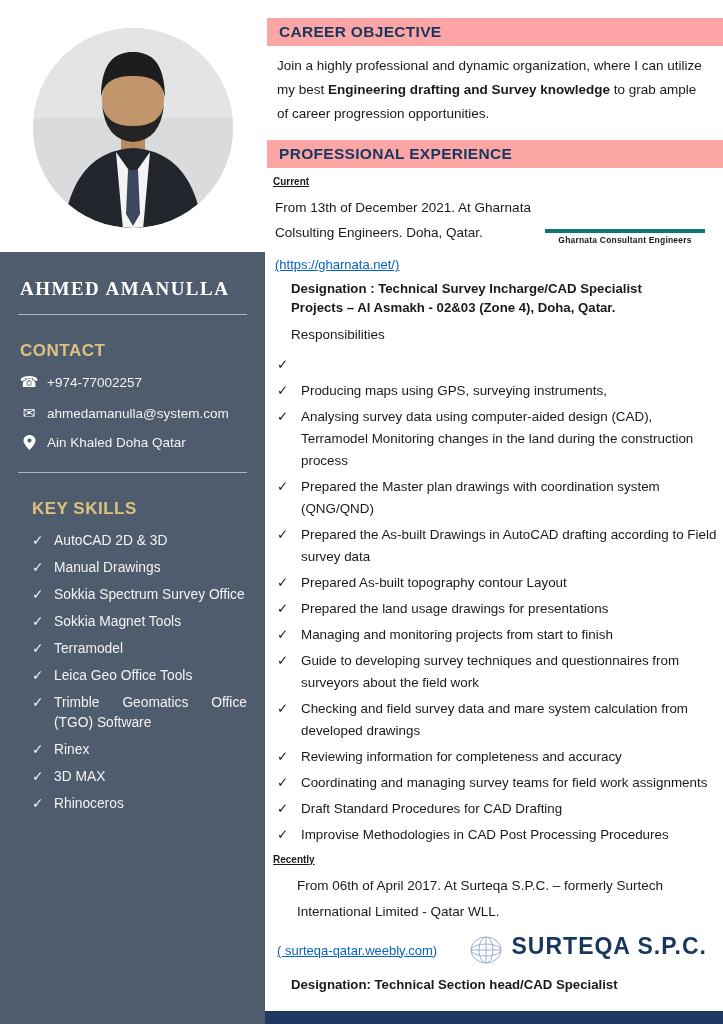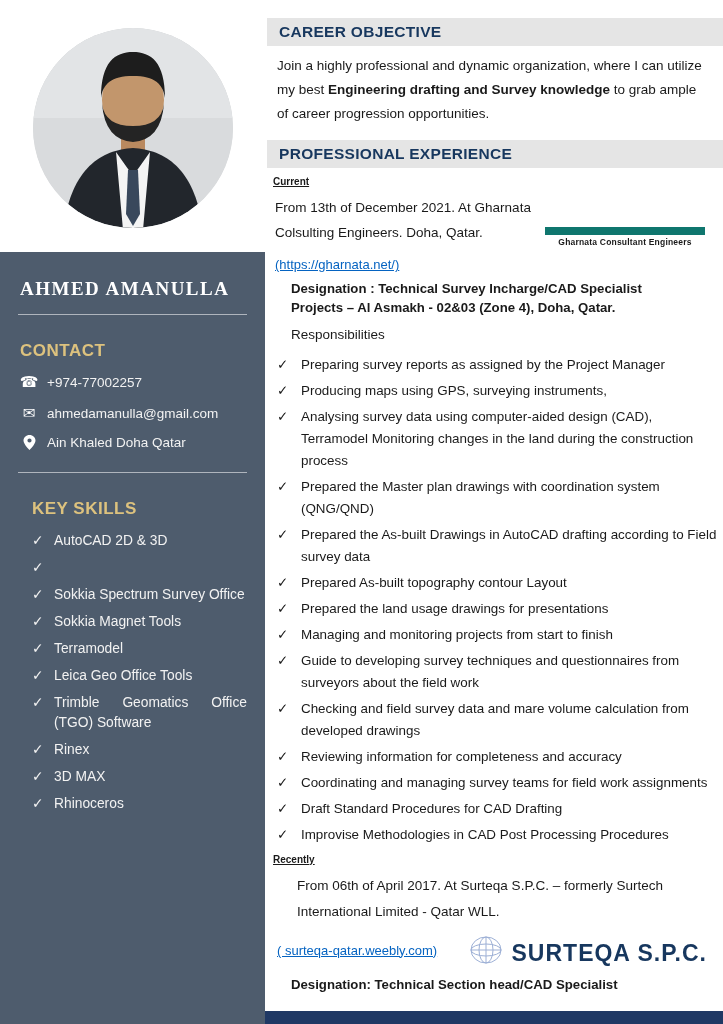--- a/index.html
+++ b/index.html
@@ -28,40 +28,40 @@
   .contact-item{display:flex;align-items:center;gap:9px;margin:0 0 13px 2px;font-size:13.5px;}
   .cicon{width:18px;display:inline-flex;justify-content:center;font-size:15px;color:#ffffff;}
   .side-sep{border:none;border-top:1px solid rgba(255,255,255,.55);margin:22px 0 0 0;}
   .skill-item{display:flex;gap:10px;margin:0 0 7px 14px;font-size:13.8px;line-height:1.45;}
   .skill-item .check{color:#f2f2f2;flex:0 0 12px;}
   .skill-text{text-align:justify;flex:1;}
 
   
   .main{flex:1;padding:18px 0 0 0;box-sizing:border-box;overflow:hidden;}
   .section-bar{
-    background:#e5e5e5;color:#17375e;font-weight:bold;font-size:15.5px;
+    background:#fca5a5;color:#17375e;font-weight:bold;font-size:15.5px;
     letter-spacing:.3px;padding:5px 10px 5px 12px;margin:0 0 8px 2px;
   }
   .objective{font-size:13.5px;line-height:24px;margin:4px 14px 14px 12px;}
   .subhead{font-weight:bold;text-decoration:underline;font-size:10px;margin:8px 0 8px 8px;}
   .intro-row{display:flex;align-items:center;margin:2px 8px 0 10px;}
   .intro-left{flex:1;}
   .intro-text{font-size:13.5px;line-height:25px;margin:0 0 10px 0;}
   .link{color:#0563c1;text-decoration:underline;font-size:13px;cursor:pointer;}
   .gce-logo{flex:0 0 160px;text-align:center;margin:4px 10px 0 0;}
   .gce-text{font-family:"Liberation Serif","DejaVu Serif",serif;font-size:48px;line-height:50px;color:#a32125;font-weight:bold;letter-spacing:3px;}
-  .gce-caption{font-size:8.5px;font-weight:bold;color:#1a1a1a;border-top:8px solid #0f766e;padding-top:2px;margin-top:1px;letter-spacing:.2px;}
+  .gce-caption{font-size:8.5px;font-weight:bold;color:#1a1a1a;border-top:4px solid #0f766e;padding-top:2px;margin-top:1px;letter-spacing:.2px;}
   .designation-block{margin:6px 8px 10px 26px;font-size:13.2px;font-weight:bold;line-height:19px;}
   .resp-label{font-size:13.5px;margin:0 0 12px 26px;}
   .resp-list{margin:0 6px 0 12px;}
   .resp-item{display:flex;gap:12px;font-size:13.4px;line-height:22px;margin-bottom:4px;}
   .resp-item .check{flex:0 0 12px;color:#1a1a1a;}
   .recent-intro{font-size:13.5px;line-height:26px;margin:8px 10px 8px 32px;}
   .surteqa-row{display:flex;align-items:center;justify-content:space-between;margin:2px 16px 6px 12px;}
-  .surteqa-logo{display:flex;align-items:flex-end;gap:4px;}
+  .surteqa-logo{display:flex;align-items:flex-start;gap:4px;}
   .surteqa-text{font-size:23px;font-weight:bold;color:#17375e;letter-spacing:1px;font-family:"Liberation Sans",sans-serif;}
   .designation2{font-size:13.2px;font-weight:bold;margin:10px 0 0 26px;}
   .footer-bar{position:absolute;left:265px;right:0;bottom:0;height:13px;background:#1f3864;}
 </style>
 </head>
 <body>
 
 <div class="page">
 
   <aside class="sidebar">
@@ -92,21 +92,21 @@
       <h1 class="name">AHMED AMANULLA</h1>
 
       <div class="side-heading">CONTACT</div>
 
       <div class="contact-item">
         <span class="cicon">☎</span>
         <span>+974-77002257</span>
       </div>
       <div class="contact-item">
         <span class="cicon">✉</span>
-        <span>ahmedamanulla@gmail.com</span>
+        <span>ahmedamanulla@system.com</span>
       </div>
       <div class="contact-item">
         <span class="cicon">
           <svg width="13" height="15" viewBox="0 0 13 15">
               <path d="M6.5,0 C3,0 0.5,2.5 0.5,5.6 C0.5,9.5 6.5,15 6.5,15 C6.5,15 12.5,9.5 12.5,5.6 C12.5,2.5 10,0 6.5,0 Z M6.5,7.6 A2.1,2.1 0 1 1 6.5,3.4 A2.1,2.1 0 0 1 6.5,7.6 Z" fill="#ffffff"></path>
             </svg>
         </span>
         <span>Ain Khaled Doha Qatar</span>
       </div>
 
@@ -116,20 +116,21 @@
 
       <div>
 
           <div class="skill-item">
             <span class="check">✓</span>
             <span class="skill-text">AutoCAD 2D &amp; 3D</span>
           </div>
 
           <div class="skill-item">
             <span class="check">✓</span>
+            <span class="skill-text">Manual Drawings</span>
           </div>
 
           <div class="skill-item">
             <span class="check">✓</span>
             <span class="skill-text">Sokkia Spectrum Survey Office</span>
           </div>
 
           <div class="skill-item">
             <span class="check">✓</span>
             <span class="skill-text">Sokkia Magnet Tools</span>
@@ -192,21 +193,20 @@
       <div>Designation : Technical Survey Incharge/CAD Specialist</div>
       <div>Projects – Al Asmakh - 02&amp;03 (Zone 4), Doha, Qatar.</div>
     </div>
 
     <div class="resp-label">Responsibilities</div>
 
     <div class="resp-list">
 
         <div class="resp-item">
           <span class="check">✓</span>
-          <span>Preparing survey reports as assigned by the Project Manager</span>
         </div>
 
         <div class="resp-item">
           <span class="check">✓</span>
           <span>Producing maps using GPS, surveying instruments,</span>
         </div>
 
         <div class="resp-item">
           <span class="check">✓</span>
           <span>Analysing survey data using computer-aided design (CAD), Terramodel Monitoring changes in the land during the construction process</span>
@@ -237,21 +237,21 @@
           <span>Managing and monitoring projects from start to finish</span>
         </div>
 
         <div class="resp-item">
           <span class="check">✓</span>
           <span>Guide to developing survey techniques and questionnaires from surveyors about the field work</span>
         </div>
 
         <div class="resp-item">
           <span class="check">✓</span>
-          <span>Checking and field survey data and mare volume calculation from developed drawings</span>
+          <span>Checking and field survey data and mare system calculation from developed drawings</span>
         </div>
 
         <div class="resp-item">
           <span class="check">✓</span>
           <span>Reviewing information for completeness and accuracy</span>
         </div>
 
         <div class="resp-item">
           <span class="check">✓</span>
           <span>Coordinating and managing survey teams for field work assignments</span>

